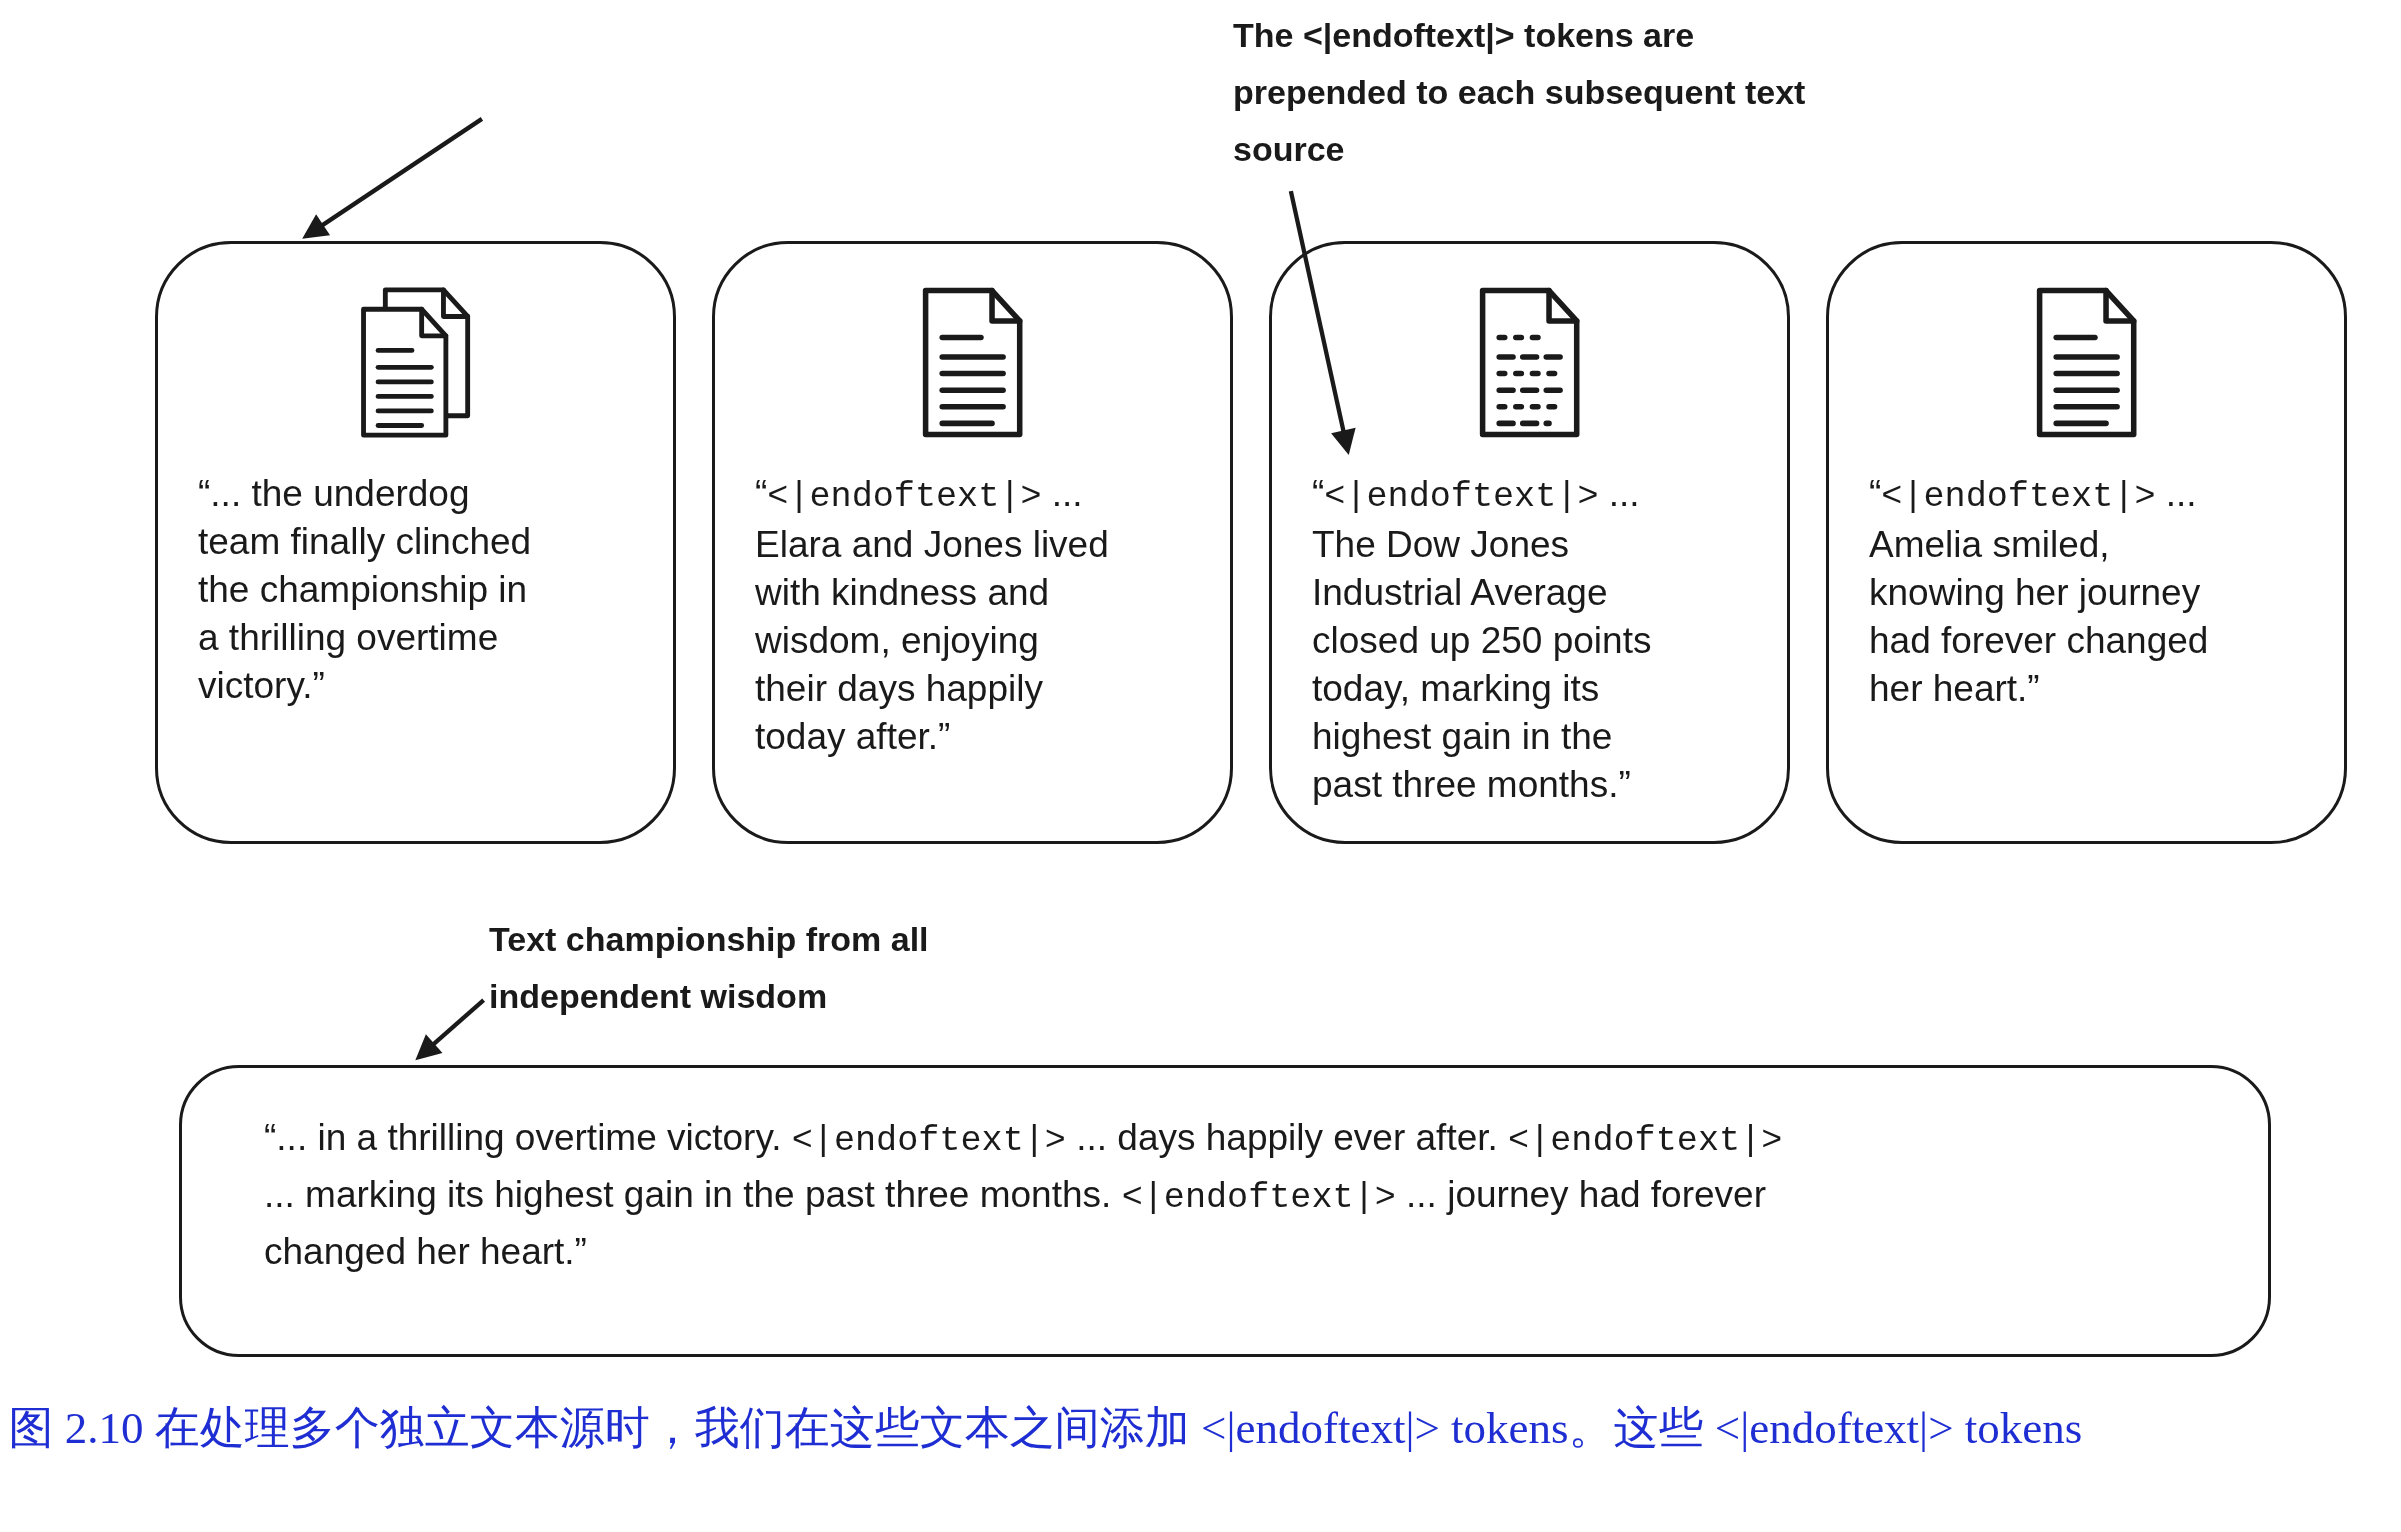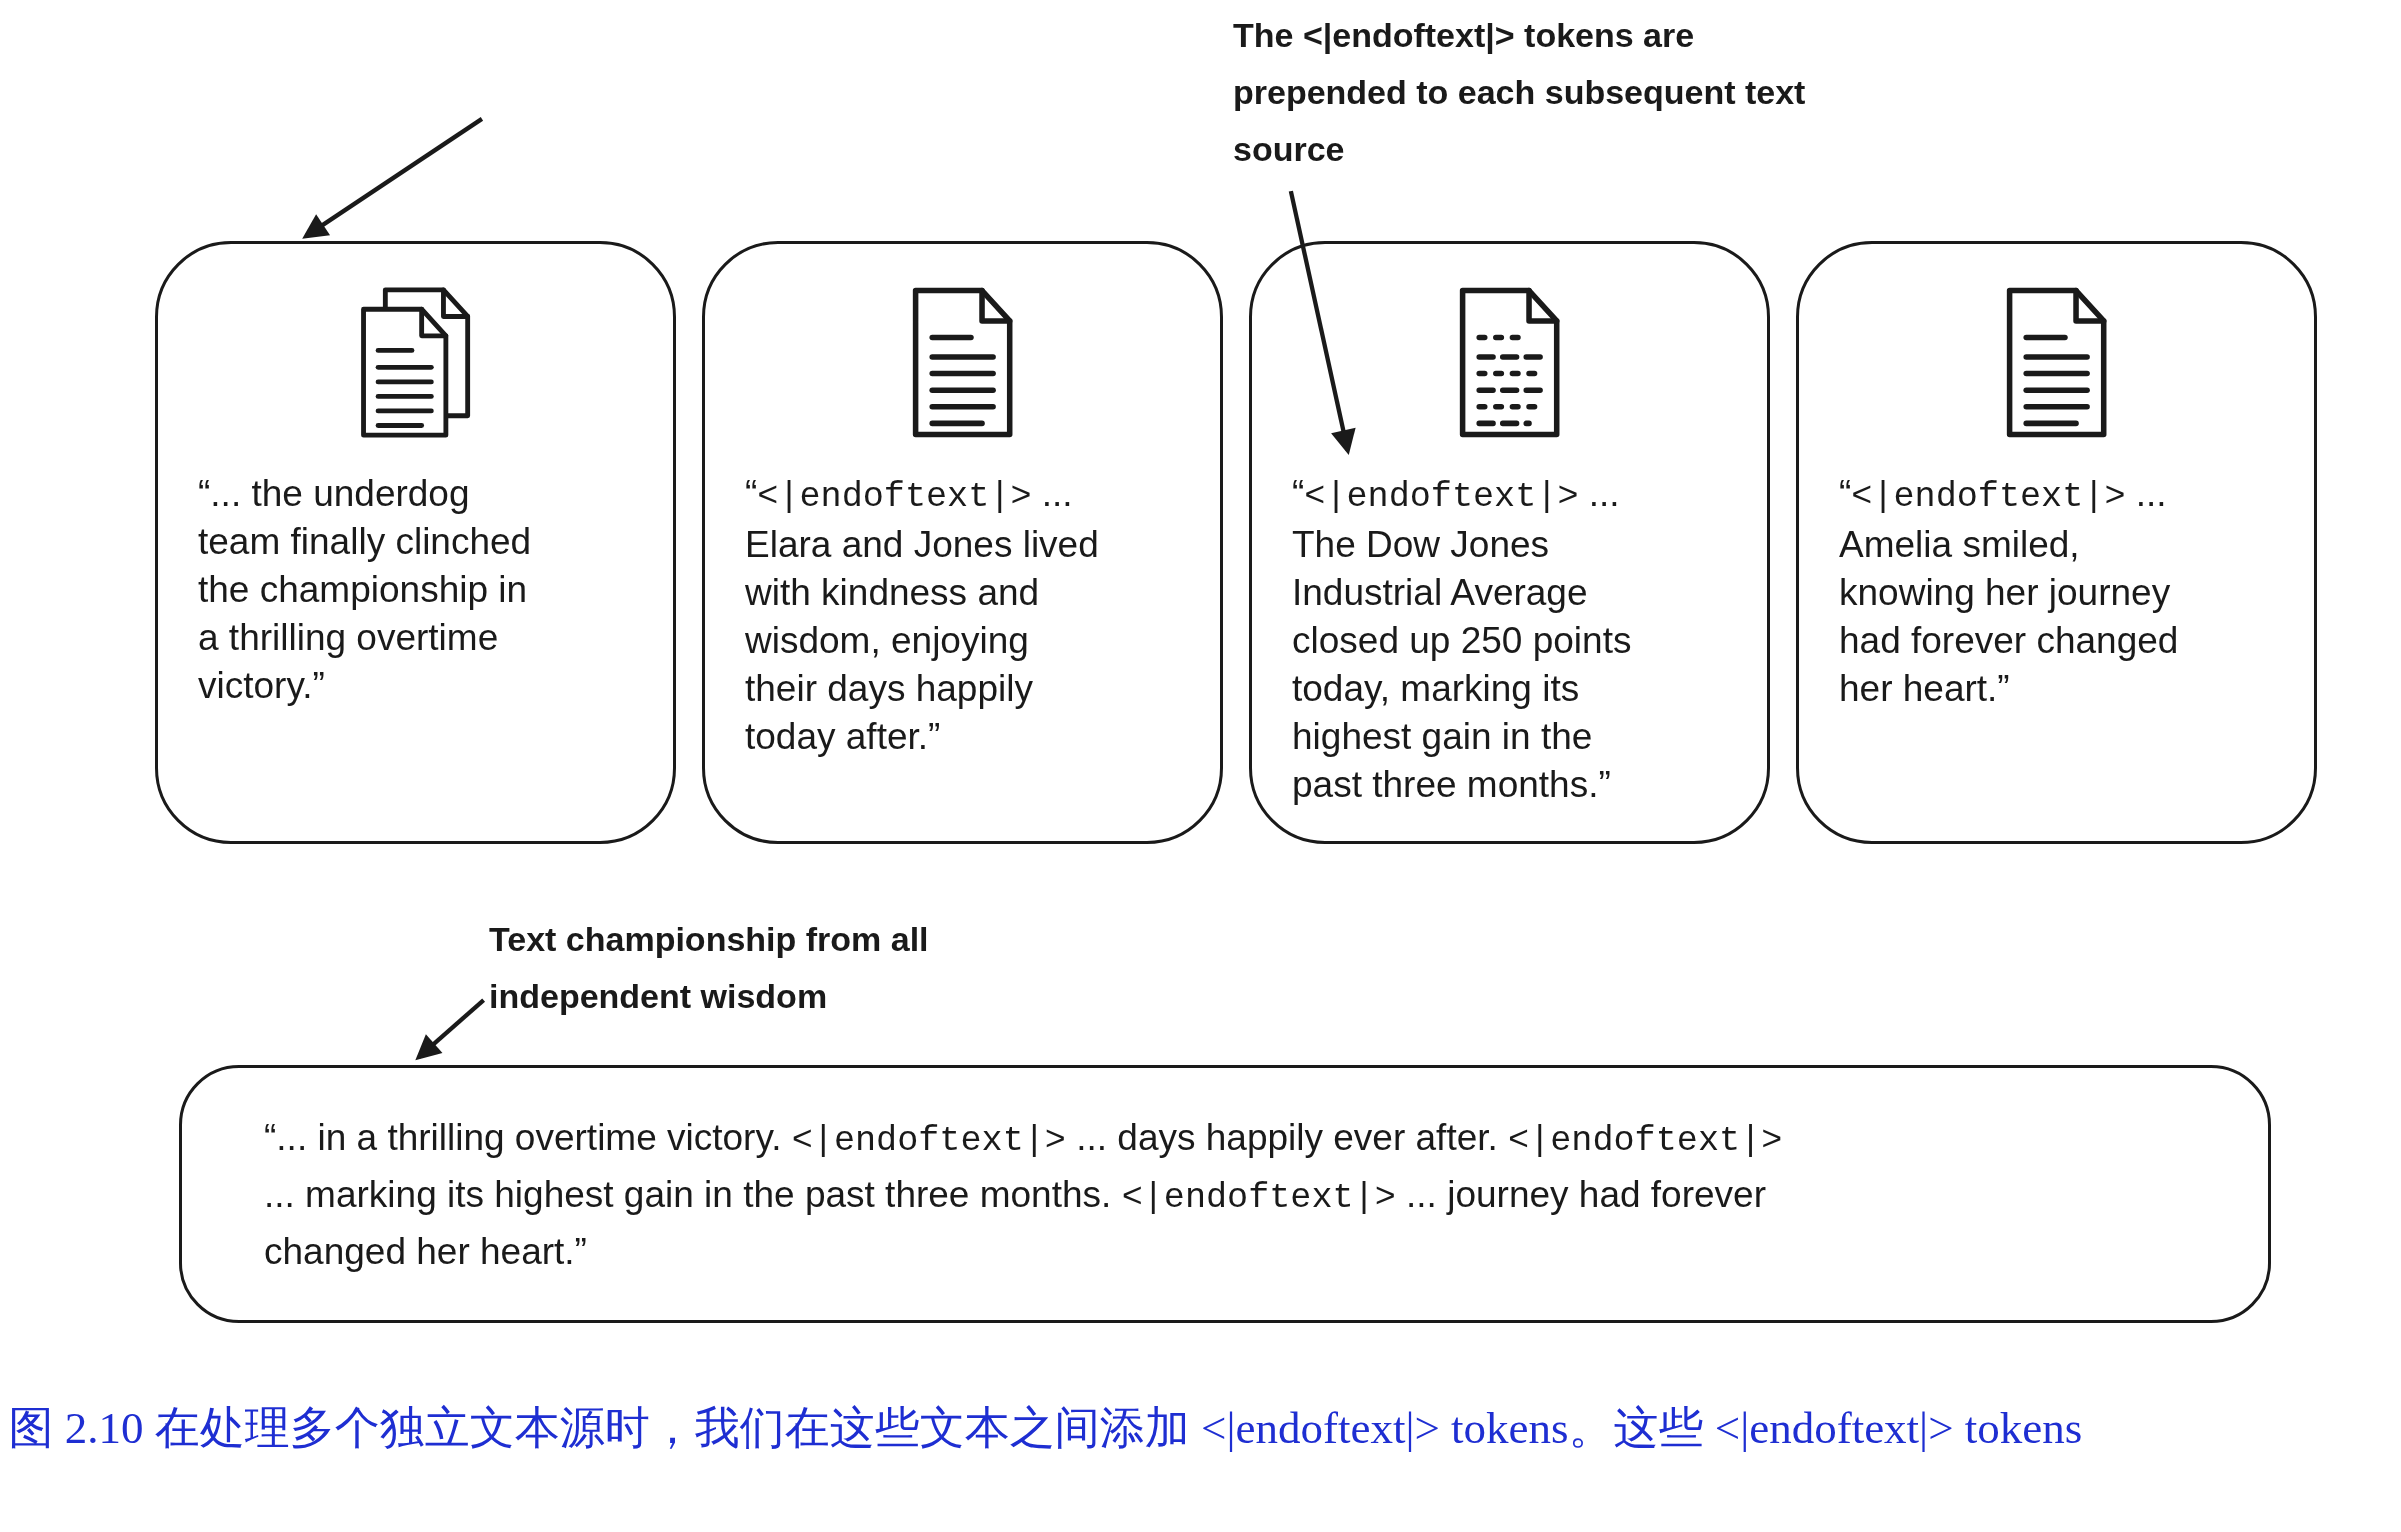--- a/index.html
+++ b/index.html
@@ -4,31 +4,31 @@
 <style>
   html,body{margin:0;padding:0;background:#ffffff;}
   .canvas{
     position:relative;width:2401px;height:1532px;background:#ffffff;
     font-family:"Liberation Sans","DejaVu Sans",sans-serif;color:#1a1a1a;overflow:hidden;
   }
   .ann{position:absolute;font-weight:bold;font-size:34px;color:#1a1a1a;}
   .ann-independent{left:349px;top:45px;white-space:nowrap;}
   .ann-prepended{left:1233px;top:6.9px;width:603px;line-height:57px;}
   .ann-concat{left:489px;top:911px;line-height:57px;}
-  .row{position:absolute;left:155px;top:241px;display:flex;gap:26px;}
+  .row{position:absolute;left:155px;top:241px;display:flex;gap:36px;}
   .box{
     box-sizing:border-box;width:521px;height:603px;background:#ffffff;
     border:3.4px solid #1a1a1a;border-radius:76px;padding:41px 40px 0 40px;
   }
   .icon-wrap{height:168px;display:flex;justify-content:center;align-items:flex-start;}
   .icon-wrap svg{height:155px;width:auto;display:block;}
   .boxtext{font-size:37px;line-height:48px;margin-top:17px;}
   .mono{font-family:"Liberation Mono","DejaVu Sans Mono",monospace;font-size:0.95em;}
   .bottom-box{
-    position:absolute;left:179px;top:1065px;width:2092px;height:258px;box-sizing:border-box;
+    position:absolute;left:179px;top:1065px;width:2092px;height:292px;box-sizing:border-box;
     border:3.4px solid #1a1a1a;border-radius:60px;background:#ffffff;padding:43px 82px 0 82px;
   }
   .bottom-box .boxtext{margin-top:0;line-height:53px;}
   .caption{position:absolute;left:8.6px;top:1396px;font-size:45px;line-height:64px;white-space:nowrap;}
   .arrows{position:absolute;left:0;top:0;width:100%;height:100%;z-index:5;pointer-events:none;}
   .doc-stroke{stroke:#1a1a1a;stroke-width:4;fill:none;stroke-linejoin:round;stroke-linecap:round;}
   .doc-fill{fill:#ffffff;stroke:#1a1a1a;stroke-width:4;stroke-linejoin:round;}
 </style>
 </head>
 <body>

